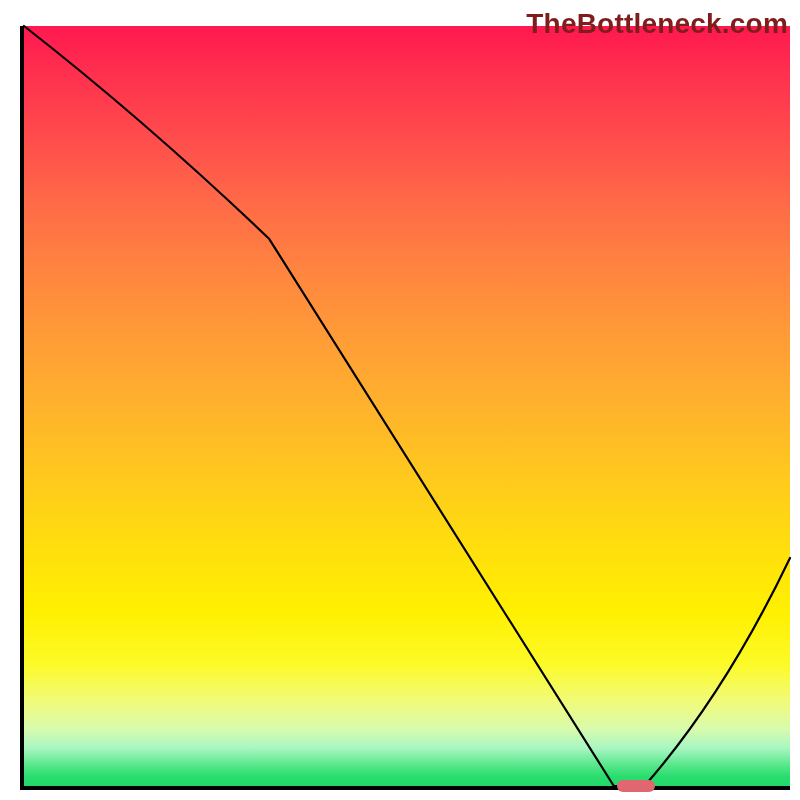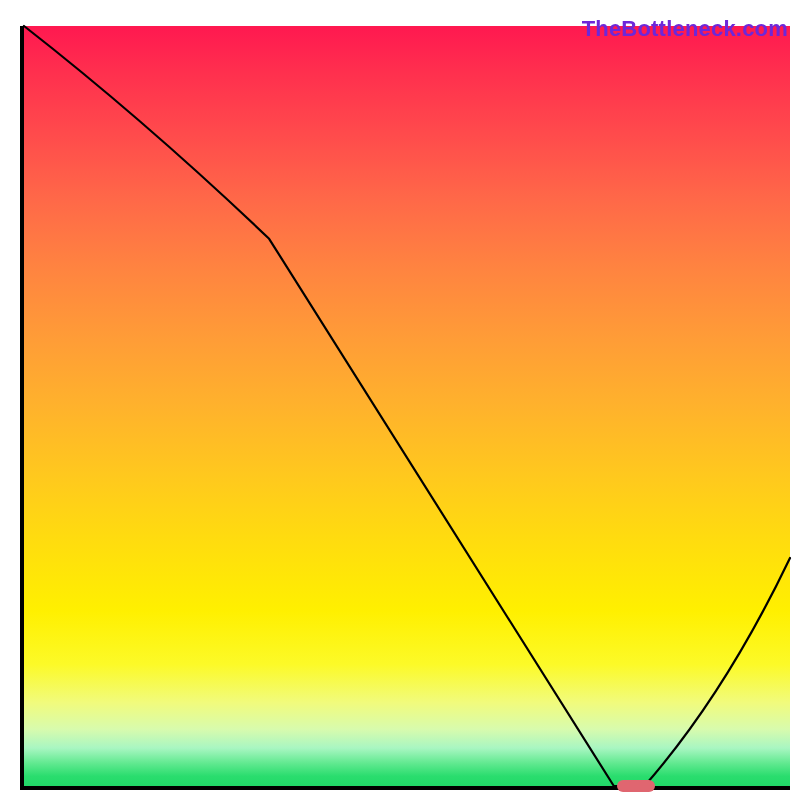--- a/index.html
+++ b/index.html
@@ -5,25 +5,25 @@
   * { margin: 0; padding: 0; box-sizing: border-box; }
   body {
     width: 800px;
     height: 800px;
     font-family: Arial, Helvetica, sans-serif;
     position: relative;
     background: #fff;
   }
   .watermark {
     position: absolute;
-    top: 16px;
+    top: 8px;
     right: 12px;
-    font-size: 22px;
+    font-size: 28px;
     font-weight: 600;
-    color: #6d28d9;
+    color: #7f1d1d;
     letter-spacing: 0.2px;
     z-index: 10;
   }
   .plot-area {
     position: absolute;
     left: 20px;
     top: 26px;
     width: 770px;
     height: 764px;
     border-left: 4px solid #000;

